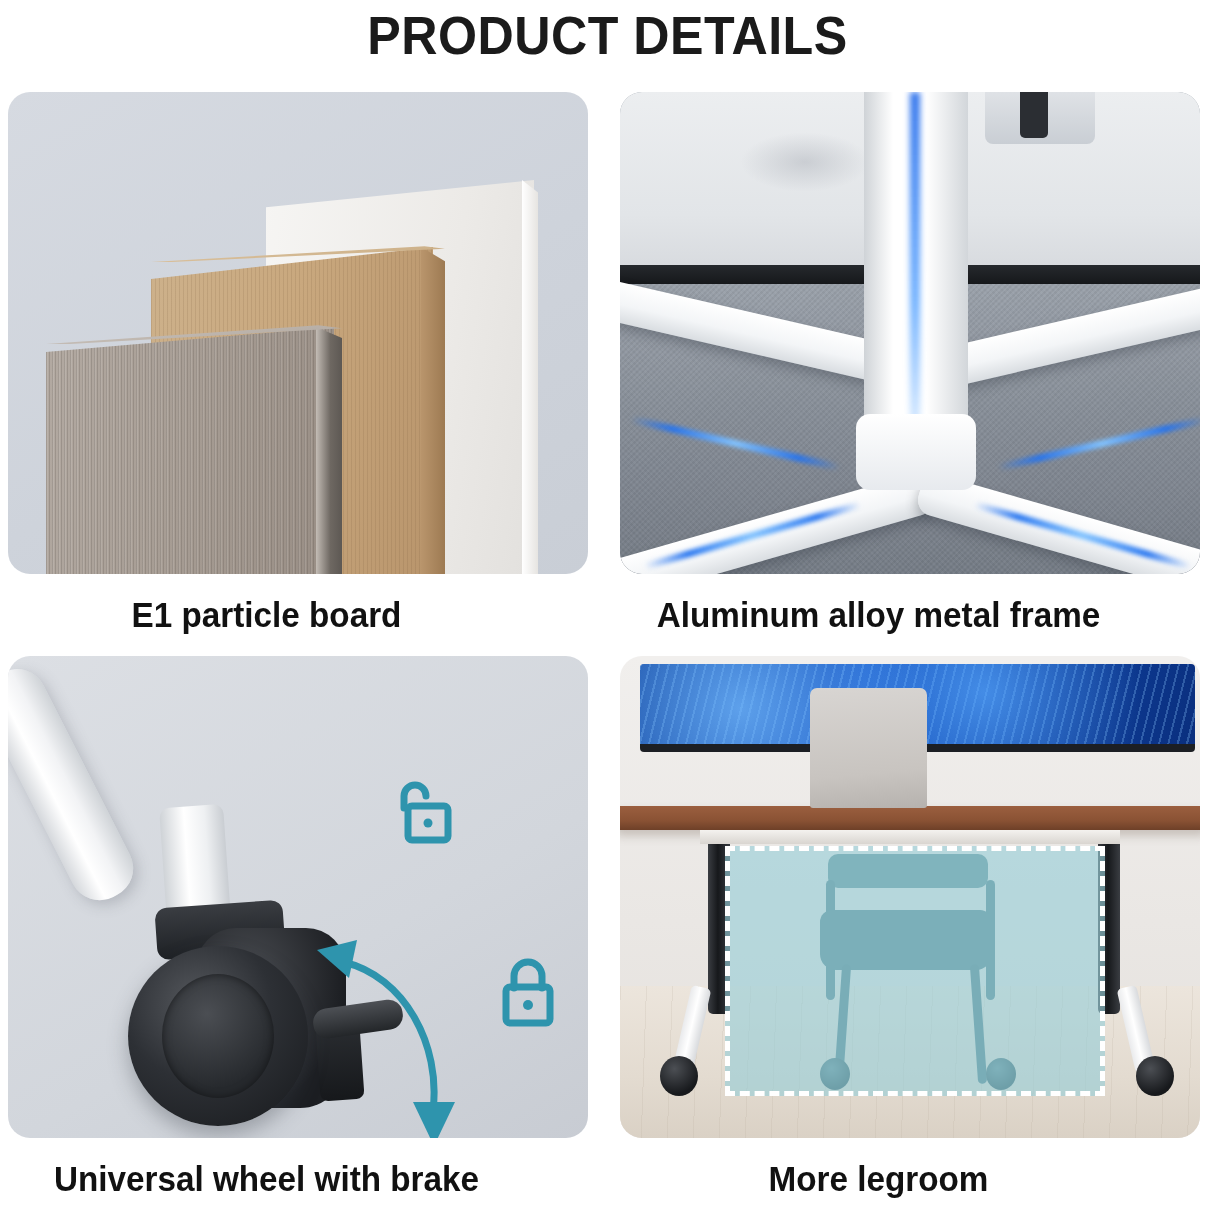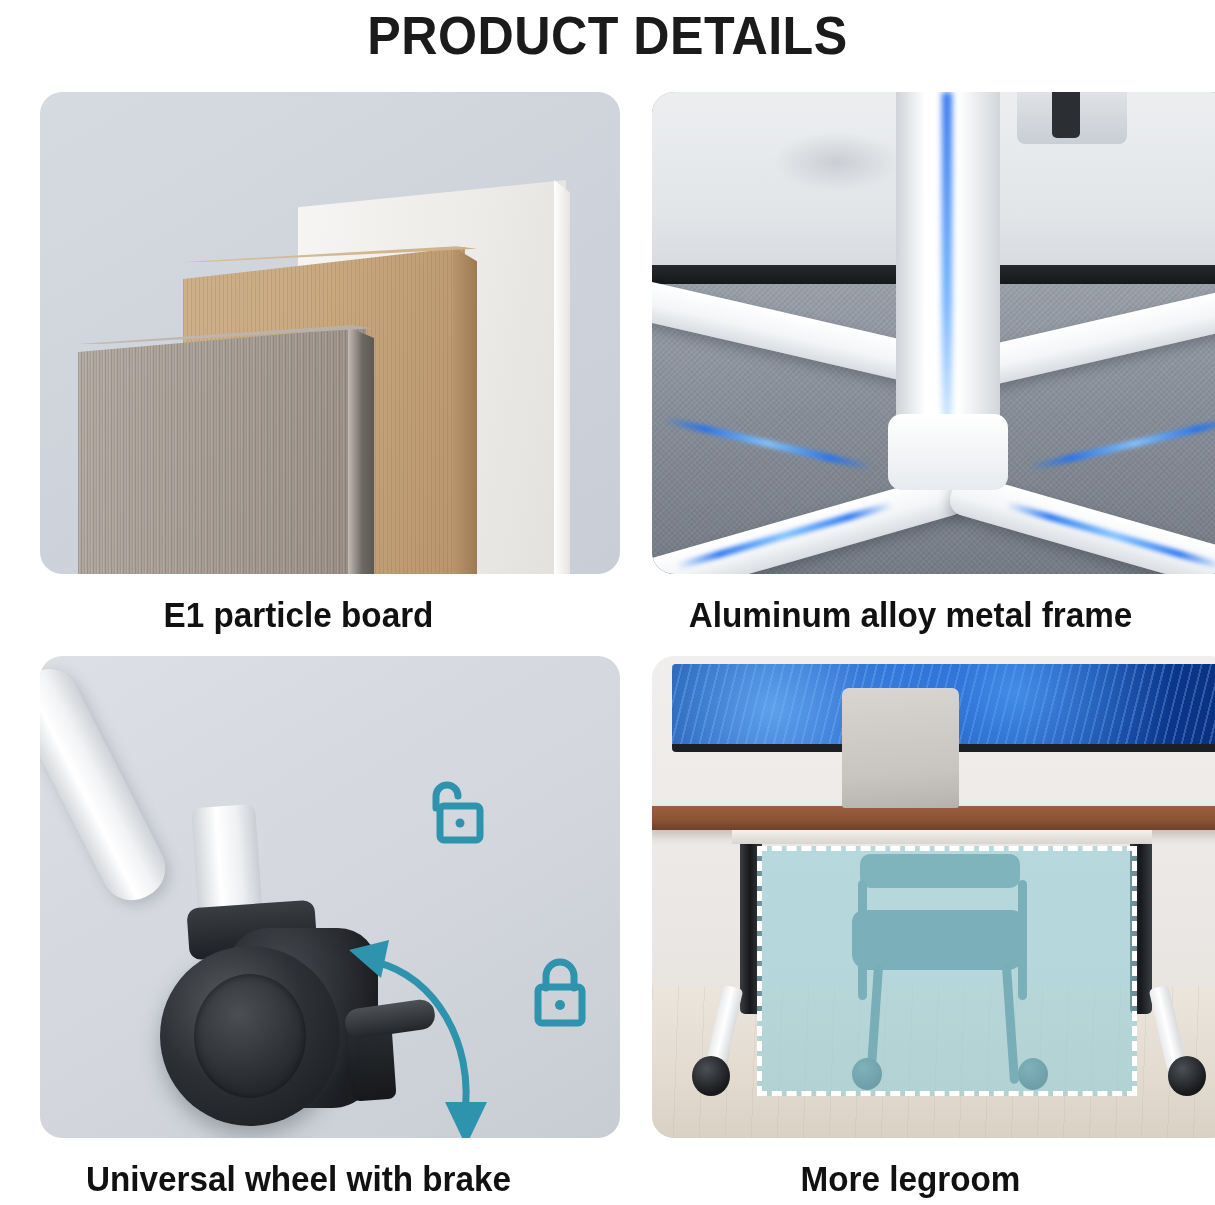--- a/index.html
+++ b/index.html
@@ -33,21 +33,21 @@
   .grid {
     position: absolute;
     top: 92px;
     left: 8px;
     width: 1199px;
     display: grid;
     grid-template-columns: 580px 580px;
     grid-column-gap: 32px;
     grid-row-gap: 0px;
   }
-  .cell { width: 517px; margin-left: 32px; }
+  .cell { width: 517px; }
   .panel {
     position: relative;
     width: 580px;
     height: 482px;
     border-radius: 22px;
     overflow: hidden;
     background: #d3d7de;
   }
   .caption {
     height: 82px;

